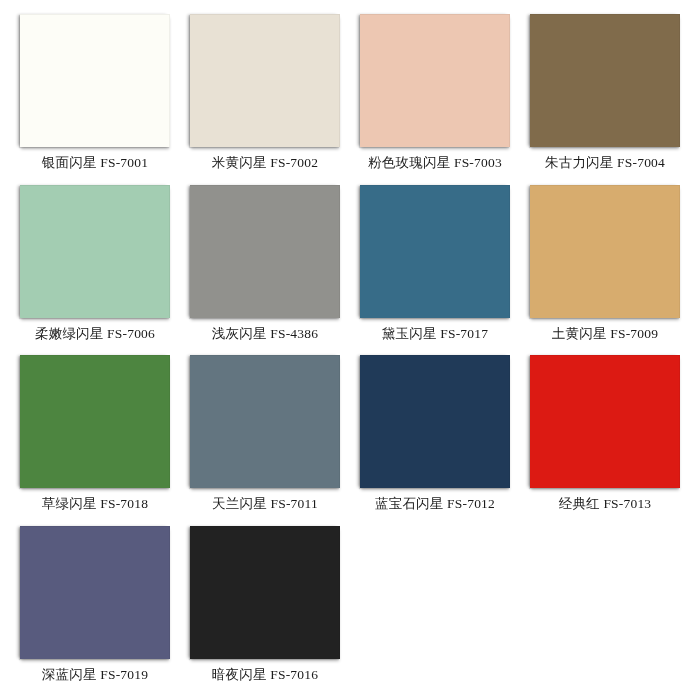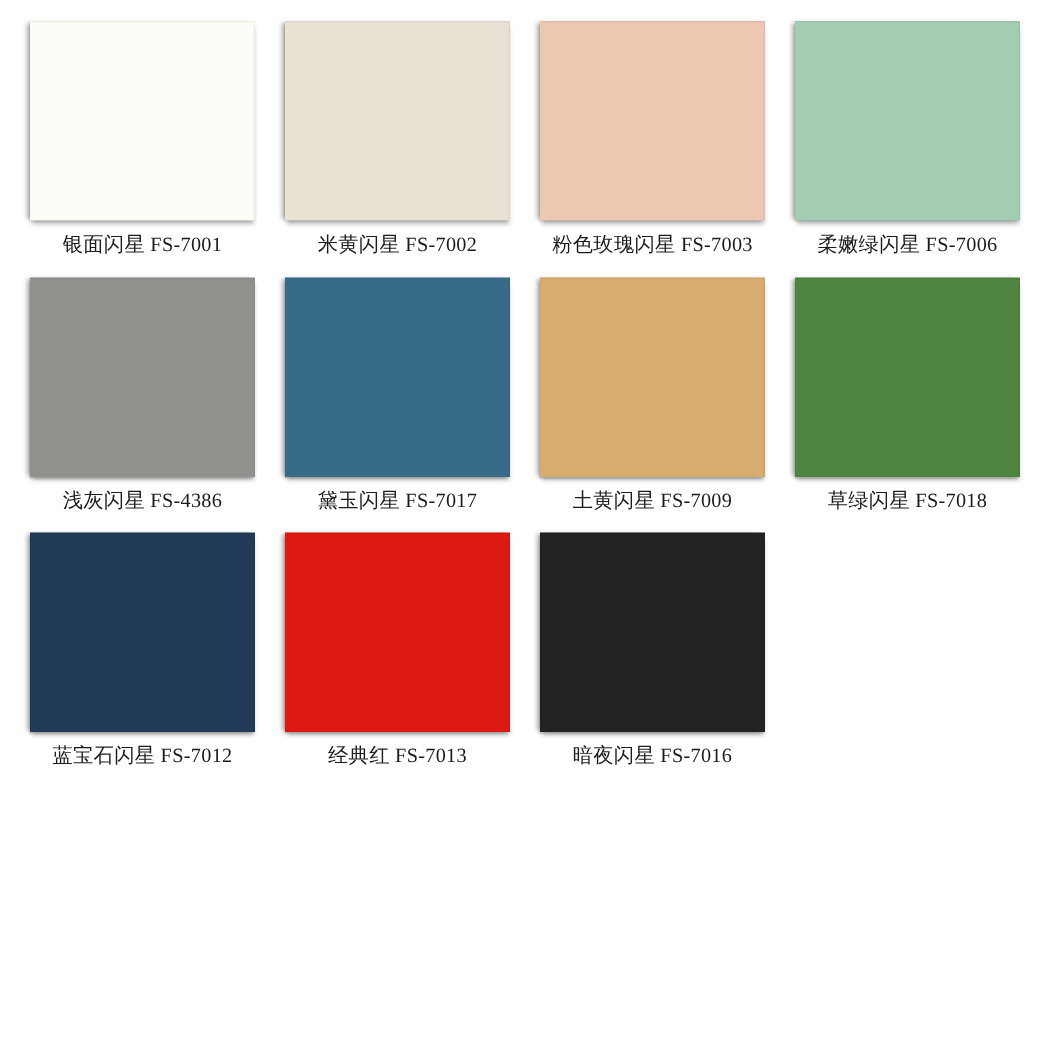--- a/index.html
+++ b/index.html
@@ -88,20 +88,26 @@
       <div class="swatch-label">米黄闪星 FS-7002</div>
     </div>
     <div class="swatch-cell">
       <div class="swatch-chip-wrap">
         <div class="swatch-chip" style="background-color: rgb(237, 199, 178);"></div>
       </div>
       <div class="swatch-label">粉色玫瑰闪星 FS-7003</div>
     </div>
     <div class="swatch-cell">
       <div class="swatch-chip-wrap">
+        <div class="swatch-chip" style="background-color: rgb(128, 107, 75);"></div>
+      </div>
+      <div class="swatch-label">朱古力闪星 FS-7004</div>
+    </div>
+    <div class="swatch-cell">
+      <div class="swatch-chip-wrap">
         <div class="swatch-chip" style="background-color: rgb(163, 205, 178);"></div>
       </div>
       <div class="swatch-label">柔嫩绿闪星 FS-7006</div>
     </div>
     <div class="swatch-cell">
       <div class="swatch-chip-wrap">
         <div class="swatch-chip" style="background-color: rgb(145, 145, 141);"></div>
       </div>
       <div class="swatch-label">浅灰闪星 FS-4386</div>
     </div>
@@ -118,29 +124,41 @@
       <div class="swatch-label">土黄闪星 FS-7009</div>
     </div>
     <div class="swatch-cell">
       <div class="swatch-chip-wrap">
         <div class="swatch-chip" style="background-color: rgb(77, 133, 64);"></div>
       </div>
       <div class="swatch-label">草绿闪星 FS-7018</div>
     </div>
     <div class="swatch-cell">
       <div class="swatch-chip-wrap">
+        <div class="swatch-chip" style="background-color: rgb(99, 117, 128);"></div>
+      </div>
+      <div class="swatch-label">天兰闪星 FS-7011</div>
+    </div>
+    <div class="swatch-cell">
+      <div class="swatch-chip-wrap">
         <div class="swatch-chip" style="background-color: rgb(32, 58, 88);"></div>
       </div>
       <div class="swatch-label">蓝宝石闪星 FS-7012</div>
     </div>
     <div class="swatch-cell">
       <div class="swatch-chip-wrap">
         <div class="swatch-chip" style="background-color: rgb(220, 26, 19);"></div>
       </div>
       <div class="swatch-label">经典红 FS-7013</div>
     </div>
     <div class="swatch-cell">
       <div class="swatch-chip-wrap">
+        <div class="swatch-chip" style="background-color: rgb(88, 91, 126);"></div>
+      </div>
+      <div class="swatch-label">深蓝闪星 FS-7019</div>
+    </div>
+    <div class="swatch-cell">
+      <div class="swatch-chip-wrap">
         <div class="swatch-chip" style="background-color: rgb(34, 34, 34);"></div>
       </div>
       <div class="swatch-label">暗夜闪星 FS-7016</div>
     </div>
   </div>
 
 </body></html>

